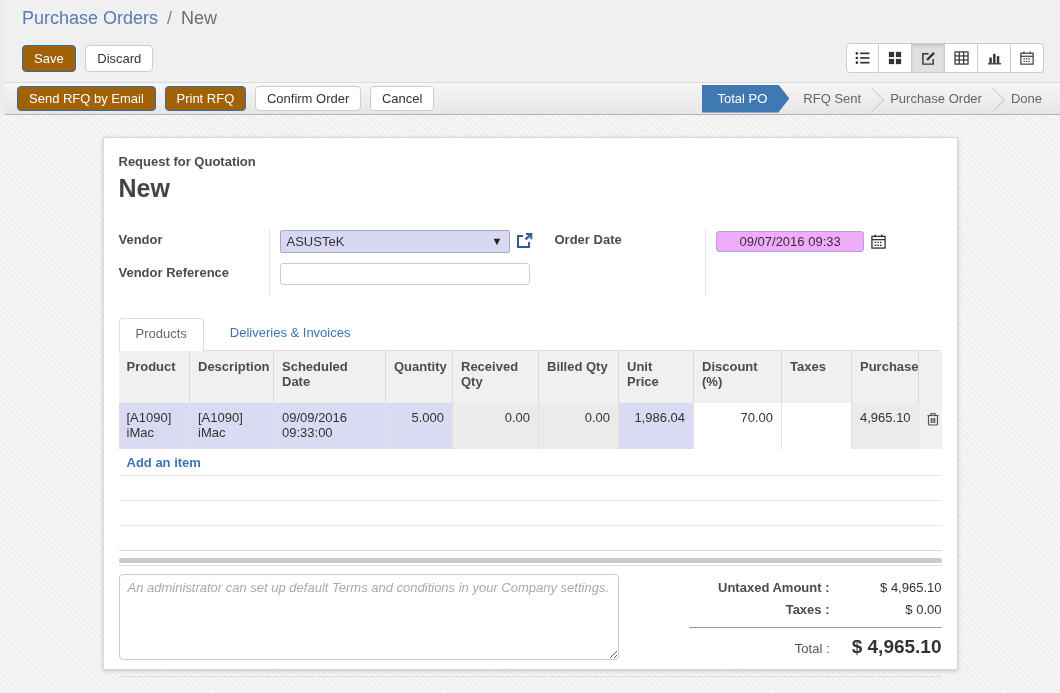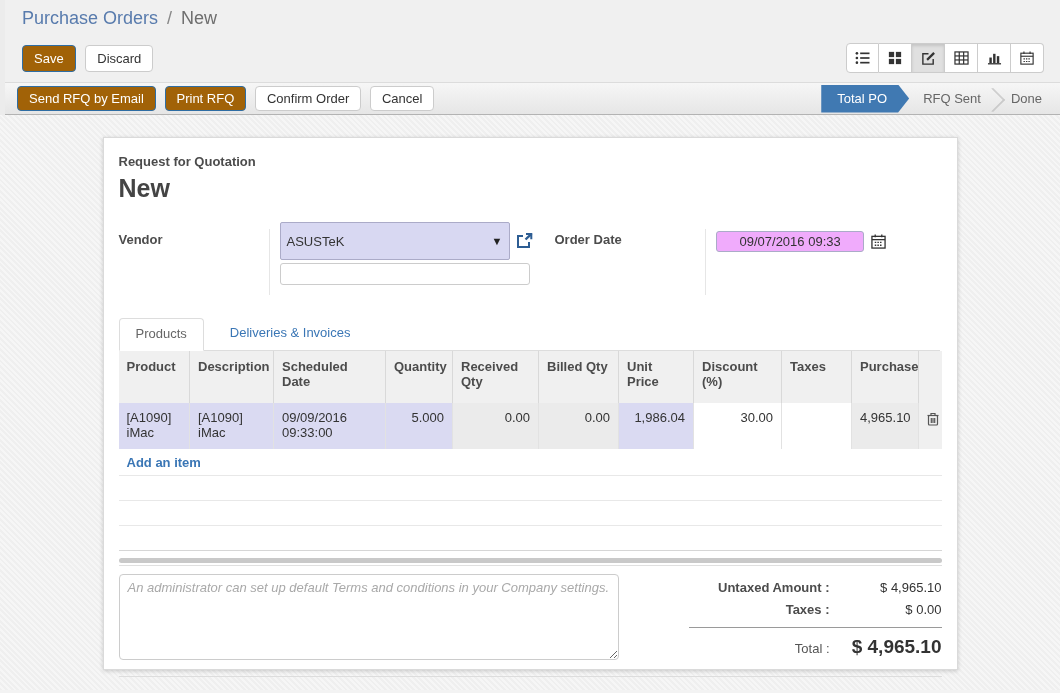--- a/index.html
+++ b/index.html
@@ -40,21 +40,21 @@
   .sheet-subtitle { font-weight:bold; font-size:13px; color:#4c4c4c; }
   .sheet-title { font-size:25px; font-weight:bold; color:#444; margin-top:5px; }
 
   .field-groups { display:flex; margin-top:26px; }
   .group { display:flex; }
   .label-col { width:150px; }
   .label-col .f-label { display:block; font-weight:bold; color:#4c4c4c; height:24px; line-height:22px; margin-bottom:9px; }
   .value-col { border-left:1px solid #e6e6e6; padding-left:10px; }
   .value-row { height:24px; margin-bottom:9px; display:flex; align-items:center; }
 
-  .o-select { width:230px; height:38px; background:#d8d8f2; border:1px solid #ababc8; border-radius:2px; display:flex; align-items:center; padding:0 6px; cursor:pointer; color:#333; }
+  .o-select { width:230px; height:23px; background:#d8d8f2; border:1px solid #ababc8; border-radius:2px; display:flex; align-items:center; padding:0 6px; cursor:pointer; color:#333; }
   .o-select .sel-text { flex:1; }
   .o-select .caret { font-size:11px; color:#222; }
   .ext-link { margin-left:6px; cursor:pointer; display:flex; }
   .text-input { width:250px; height:22px; border:1px solid #ccc; border-radius:3px; background:#fff; padding:0 6px; font:13px "Liberation Sans",sans-serif; color:#333; }
   .date-input { width:148px; height:21px; background:#f0abfc; border:1px solid #ababc8; border-radius:3px; padding:0 23px; font:13px "Liberation Sans",sans-serif; color:#333; }
   .cal-icon { margin-left:7px; cursor:pointer; display:flex; }
 
   .group-right { margin-left:22px; }
   .group-right .label-col { width:150px; }
 
@@ -174,35 +174,37 @@
     <div class="sb-buttons">
       <button class="btn btn-primary">Send RFQ by Email</button>
       <button class="btn btn-primary">Print RFQ</button>
       <button class="btn">Confirm Order</button>
       <button class="btn">Cancel</button>
     </div>
     <div class="pipeline">
       <div class="stage active">Total PO</div>
       <div class="stage">RFQ Sent</div>
       <span class="stage-sep"></span>
+      <div class="stage">Purchase Order</div>
       <span class="stage-sep"></span>
       <div class="stage">Done</div>
     </div>
   </div>
 </div>
 
 <div class="main">
   <div class="sheet">
     <div class="sheet-subtitle">Request for Quotation</div>
     <div class="sheet-title">New</div>
 
     <div class="field-groups">
       <div class="group">
         <div class="label-col">
           <span class="f-label">Vendor</span>
+          <span class="f-label">Vendor Reference</span>
         </div>
         <div class="value-col">
           <div class="value-row">
             <div class="o-select">
               <span class="sel-text">ASUSTeK</span>
               <span class="caret">▼</span>
             </div>
             <span class="ext-link">
               <svg width="17" height="16" viewBox="0 0 17 16" fill="none" stroke="#2d5d93" stroke-width="2">
                   <path d="M13 9 V14 H2 V3 H7"></path>
@@ -275,21 +277,21 @@
       </thead>
       <tbody>
         <tr>
           <td class="c-lav">[A1090] iMac</td>
           <td class="c-lav">[A1090] iMac</td>
           <td class="c-lav">09/09/2016 09:33:00</td>
           <td class="c-lav num">5.000</td>
           <td class="c-gray num">0.00</td>
           <td class="c-gray num">0.00</td>
           <td class="c-lav num">1,986.04</td>
-          <td class="c-white num">30.00</td>
+          <td class="c-white num">70.00</td>
           <td class="c-white"></td>
           <td class="c-gray num">4,965.10</td>
           <td class="trash-cell">
             <svg width="12" height="14" viewBox="0 0 12 14" fill="none" stroke="#555" stroke-width="1.2">
                 <rect x="1.5" y="3.5" width="9" height="9.5" rx="1"></rect>
                 <line x1="0.5" y1="3.5" x2="11.5" y2="3.5"></line>
                 <path d="M4 3.5 V1.5 H8 V3.5"></path>
                 <line x1="4.3" y1="6" x2="4.3" y2="11"></line>
                 <line x1="6" y1="6" x2="6" y2="11"></line>
                 <line x1="7.7" y1="6" x2="7.7" y2="11"></line>

